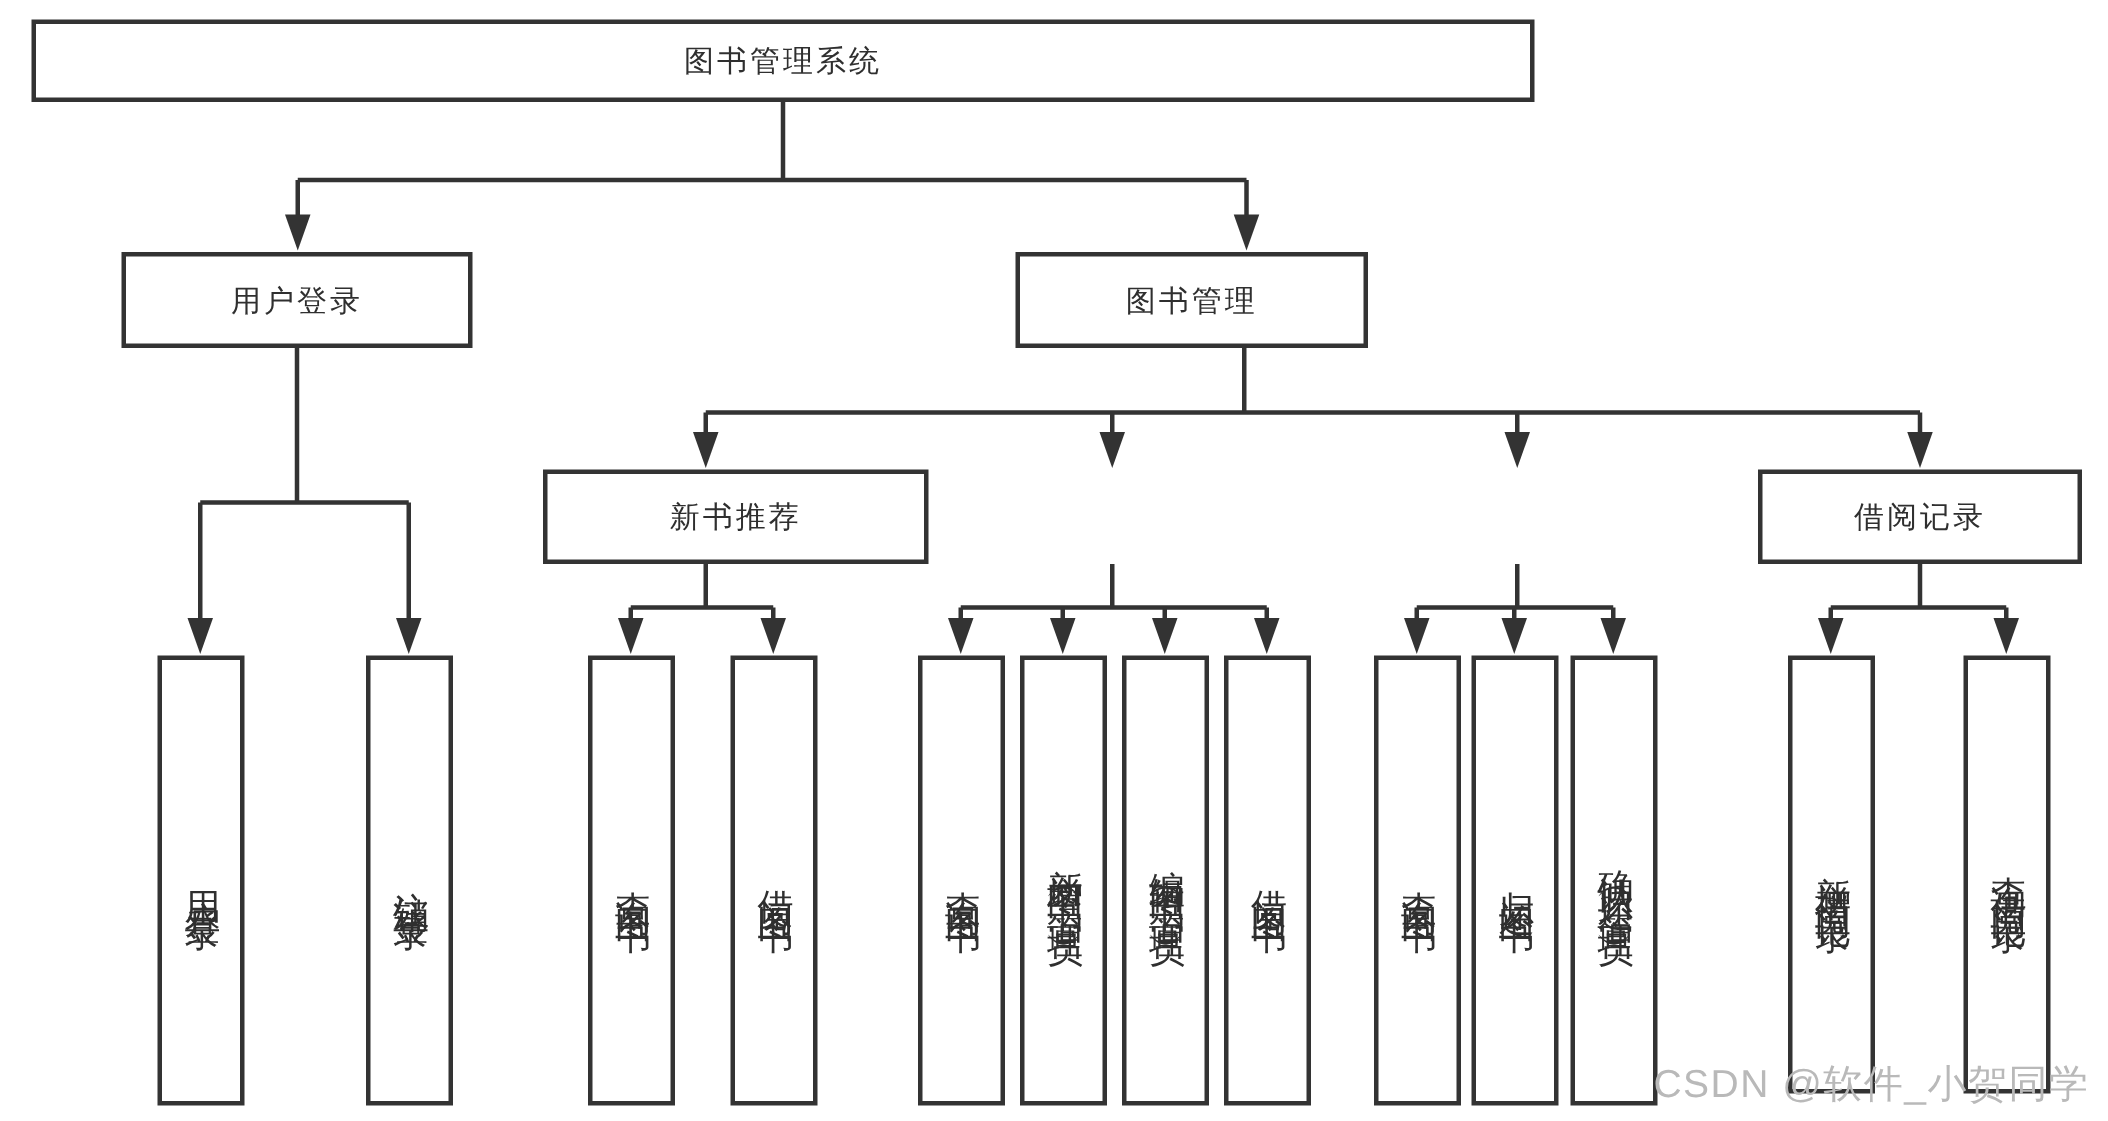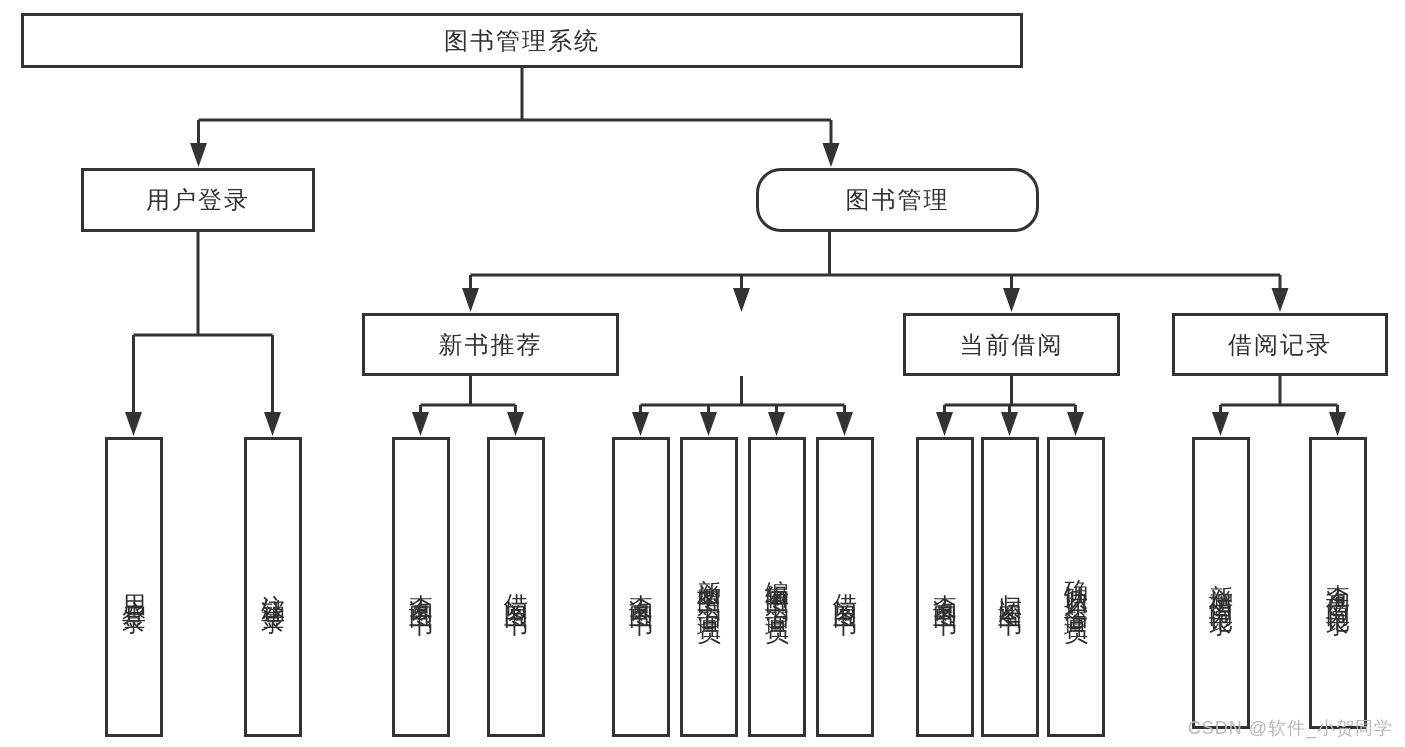--- a/index.html
+++ b/index.html
@@ -4,32 +4,32 @@
 <style>
   html,body{margin:0;padding:0;background:#ffffff;}
   .stage{
     position:relative;width:1405px;height:747px;background:#ffffff;
     font-family:"Liberation Sans",sans-serif;color:#2f2f2f;overflow:hidden;
   }
   .wires{position:absolute;left:0;top:0;width:1405px;height:747px;}
   .node{
     position:absolute;box-sizing:border-box;background:#ffffff;
     border:3px solid #333333;display:flex;align-items:center;justify-content:center;
-    font-size:24px;letter-spacing:2px;white-space:nowrap;
+    font-size:20px;letter-spacing:2px;white-space:nowrap;
   }
   .leaf{
     position:absolute;box-sizing:border-box;background:#ffffff;
     border:3px solid #333333;top:437px;width:58px;height:300px;
     display:flex;align-items:center;justify-content:center;
     writing-mode:vertical-rl;text-orientation:mixed;
     font-size:24px;letter-spacing:6px;line-height:1;
   }
   .leaf.short{height:292px;}
   .watermark{
-    position:absolute;right:12px;bottom:7px;font-size:18px;
+    position:absolute;right:12px;bottom:7px;font-size:26px;
     color:#b9b9b9;letter-spacing:1px;white-space:nowrap;
   }
 </style>
 </head>
 <body>
 
 <div class="stage">
 
   <svg class="wires" viewBox="0 0 1405 747" aria-hidden="true">
     <defs>
@@ -60,24 +60,23 @@
     <use href="#ah" transform="translate(944.5,436)"></use>
     <use href="#ah" transform="translate(1009.5,436)"></use>
     <use href="#ah" transform="translate(1075.5,436)"></use>
     <use href="#ah" transform="translate(1220.5,436)"></use>
     <use href="#ah" transform="translate(1337.5,436)"></use>
   </svg>
 
   <div class="node" style="left:21px;top:13px;width:1002px;height:55px;">图书管理系统</div>
 
   <div class="node" style="left:81px;top:168px;width:234px;height:64px;">用户登录</div>
-  <div class="node" style="left:756px;top:168px;width:283px;height:64px;border-radius:25px;">图书管理</div>
+  <div class="node" style="left:677px;top:168px;width:235px;height:64px;">图书管理</div>
 
   <div class="node" style="left:362px;top:313px;width:257px;height:63px;">新书推荐</div>
-  <div class="node" style="left:903px;top:313px;width:217px;height:63px;">当前借阅</div>
   <div class="node" style="left:1172px;top:313px;width:216px;height:63px;text-align:right;">借阅记录</div>
 
   <div class="leaf" style="left:105px;">用户登录</div>
   <div class="leaf" style="left:244px;">注销登录</div>
 
   <div class="leaf" style="left:392px;">查询图书</div>
   <div class="leaf" style="left:487px;">借阅图书</div>
 
   <div class="leaf" style="left:612px;">查询图书</div>
   <div class="leaf" style="left:680px;">新增图书（管理员）</div>

